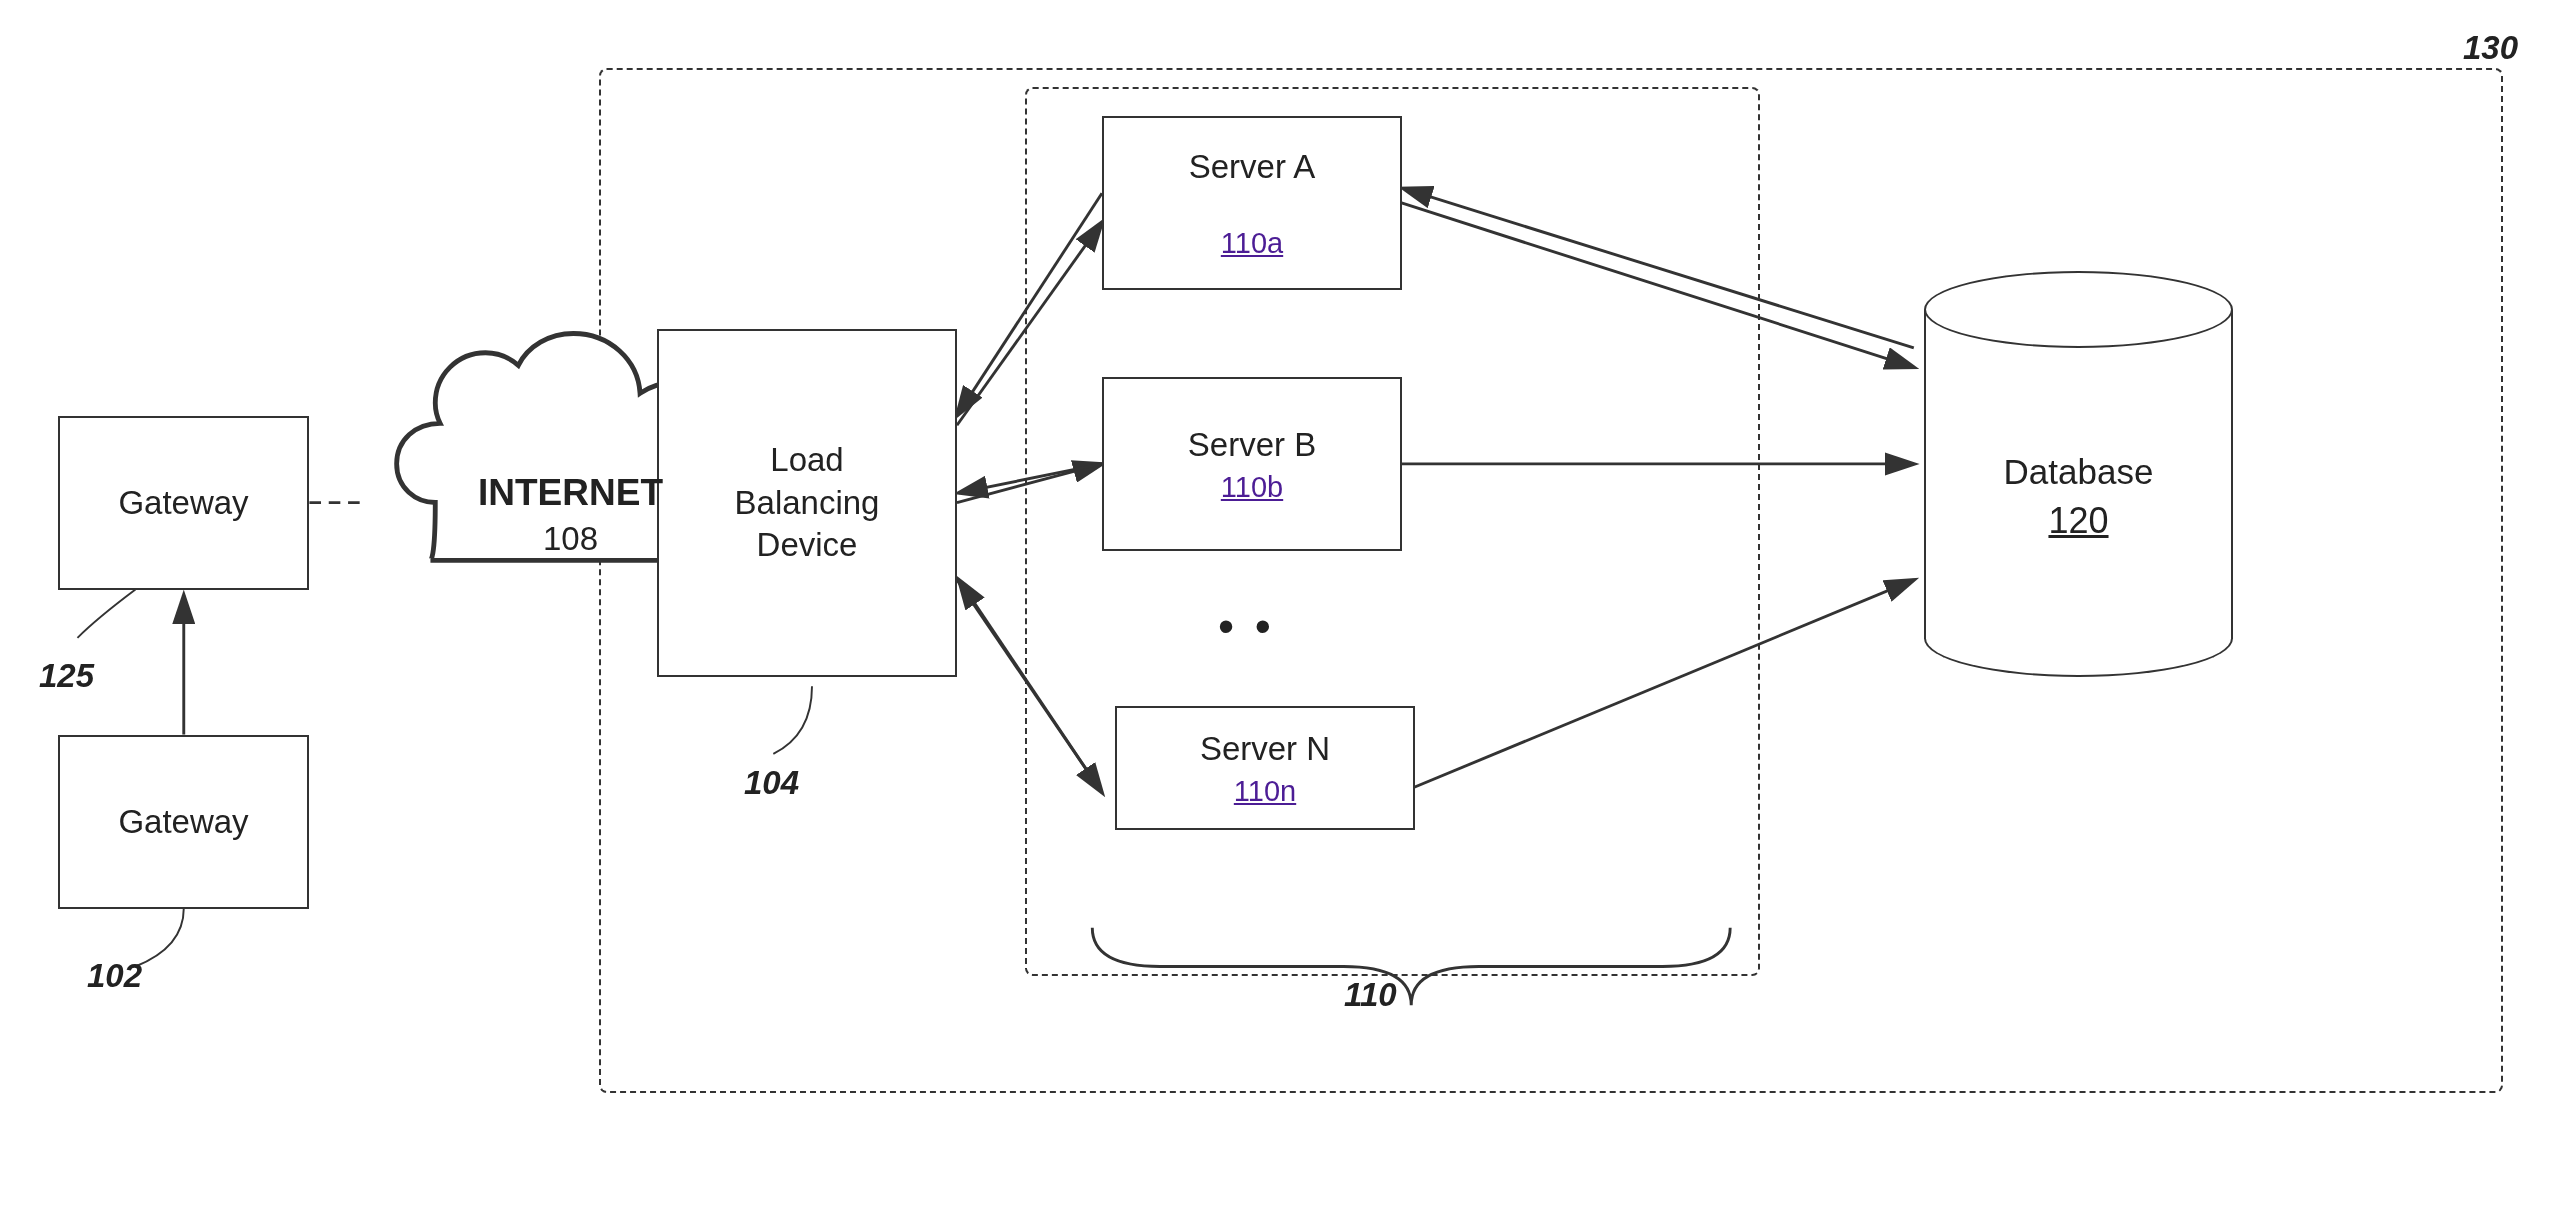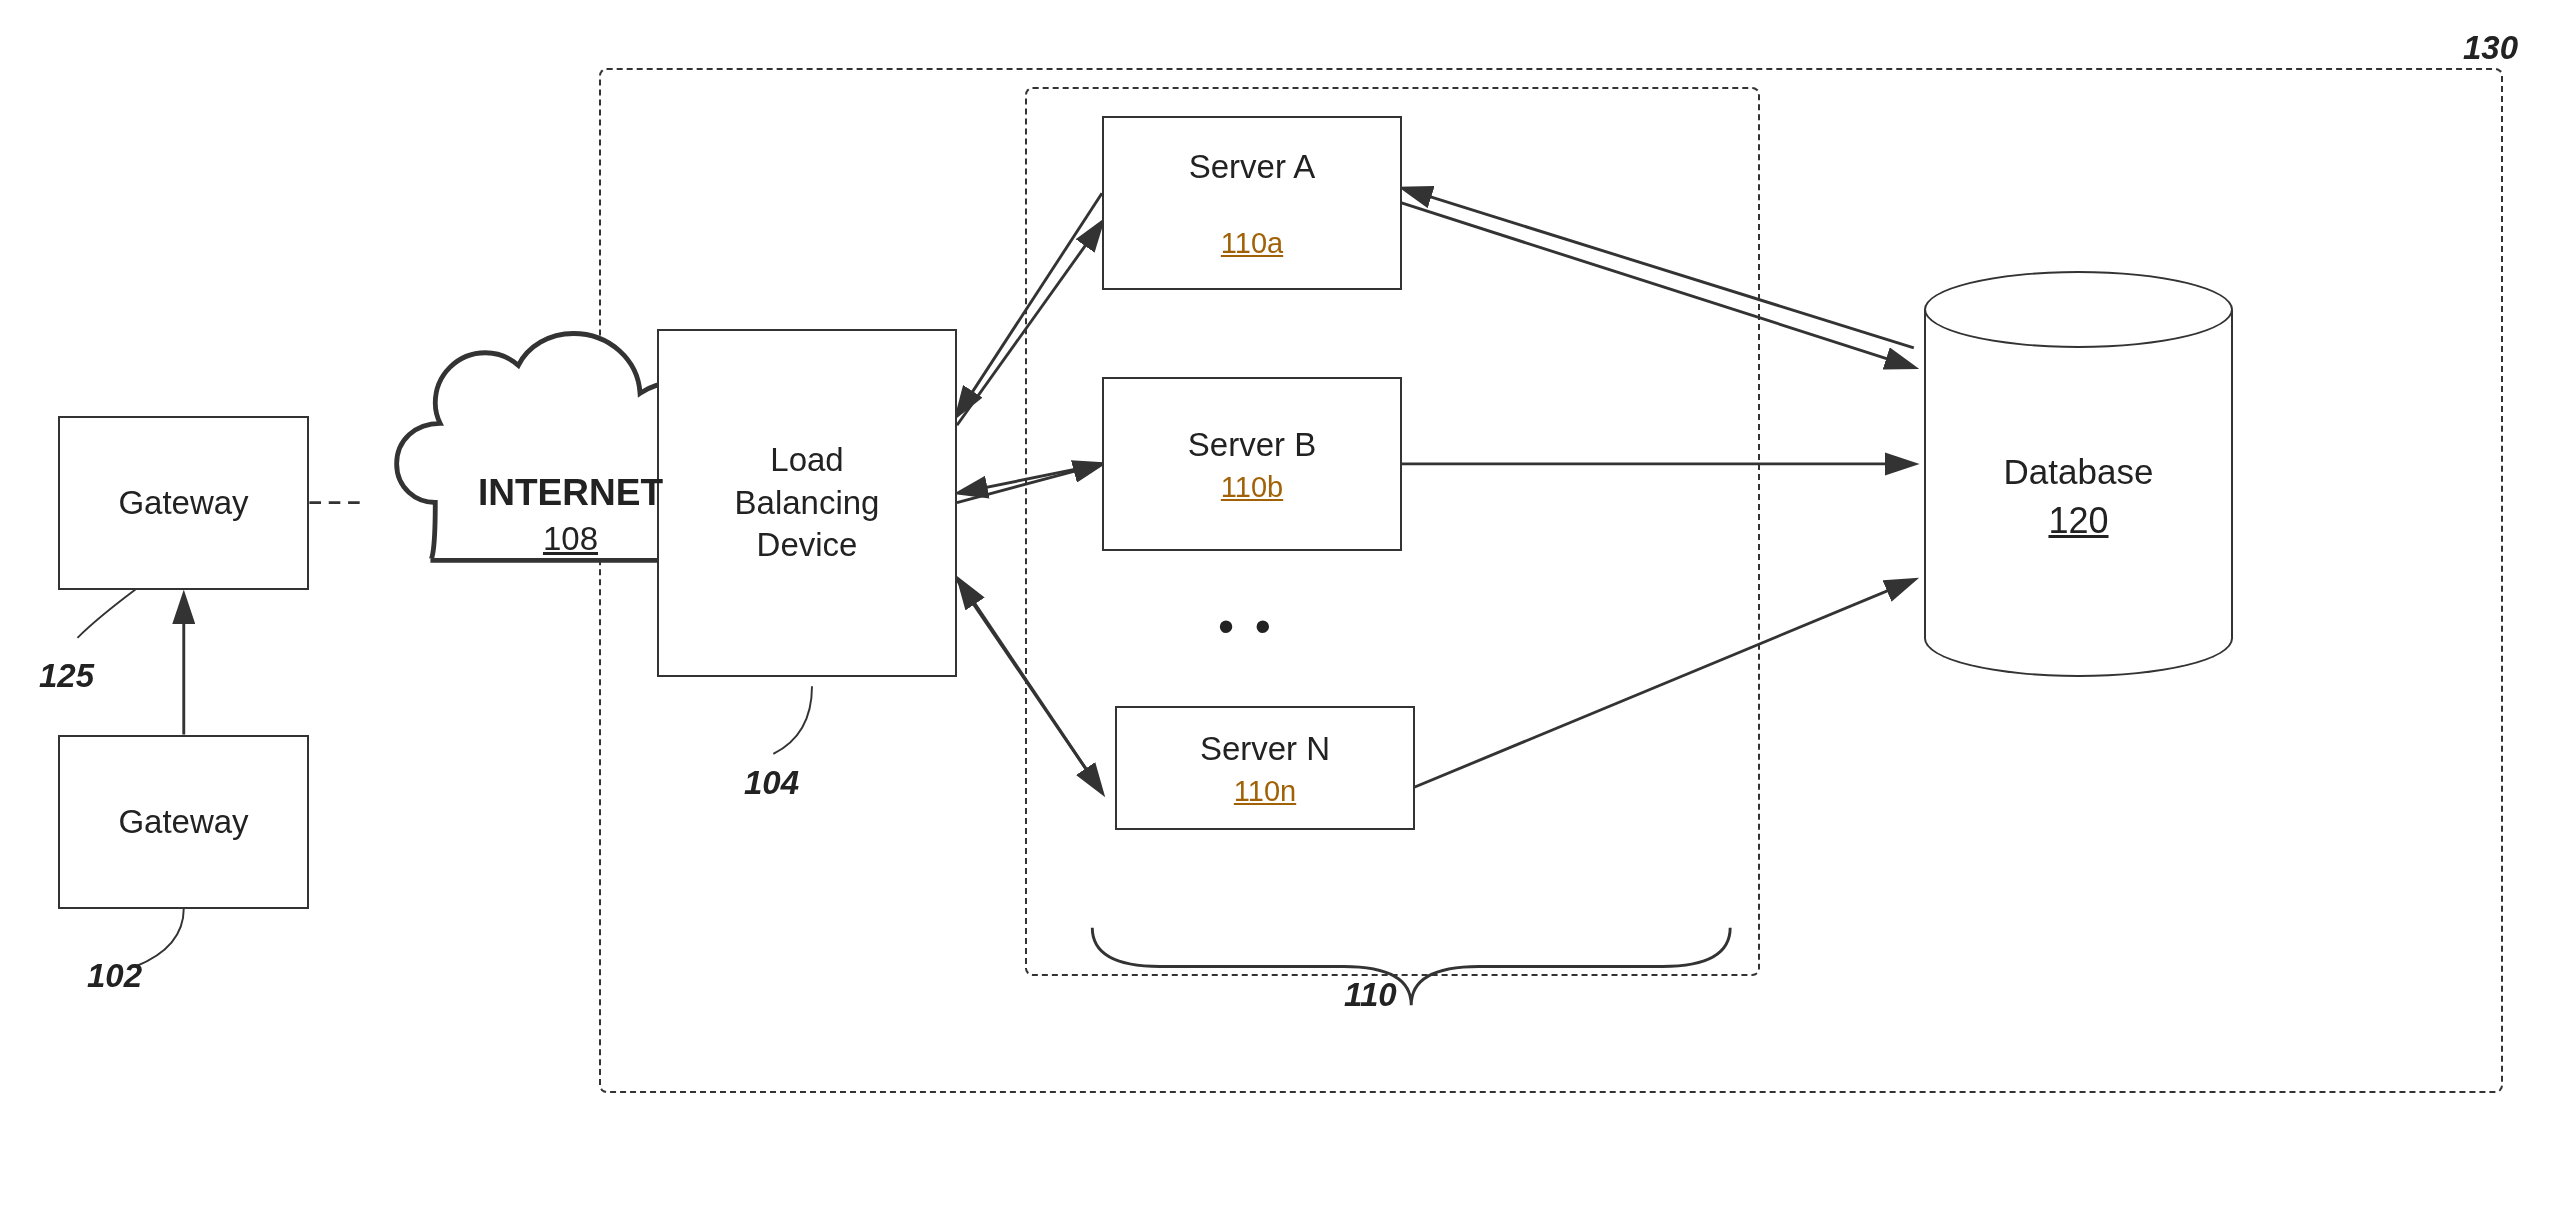--- a/index.html
+++ b/index.html
@@ -63,21 +63,21 @@
     }
 
     .box-label {
       font-size: 33px;
       color: #222;
       line-height: 1.3;
     }
 
     .box-sublabel {
       font-size: 29px;
-      color: #a16207;
+      color: #4c1d95;
       text-decoration: underline;
       margin-top: 3.9px;
     }
 
     
     .client-box {
       left: 58px;
       top: 735px;
       width: 251px;
       height: 174px;
@@ -252,21 +252,20 @@
       color: #222;
       text-align: center;
       z-index: 5;
       position: relative;
       top: 9.7px;
     }
 
     .cloud-sublabel {
       font-size: 33px;
       color: #222;
-      text-decoration: underline;
       text-align: left;
       z-index: 5;
       position: relative;
       top: 15.5px;
     }
 
     
     .ref-number {
       position: absolute;
       font-size: 33px;

